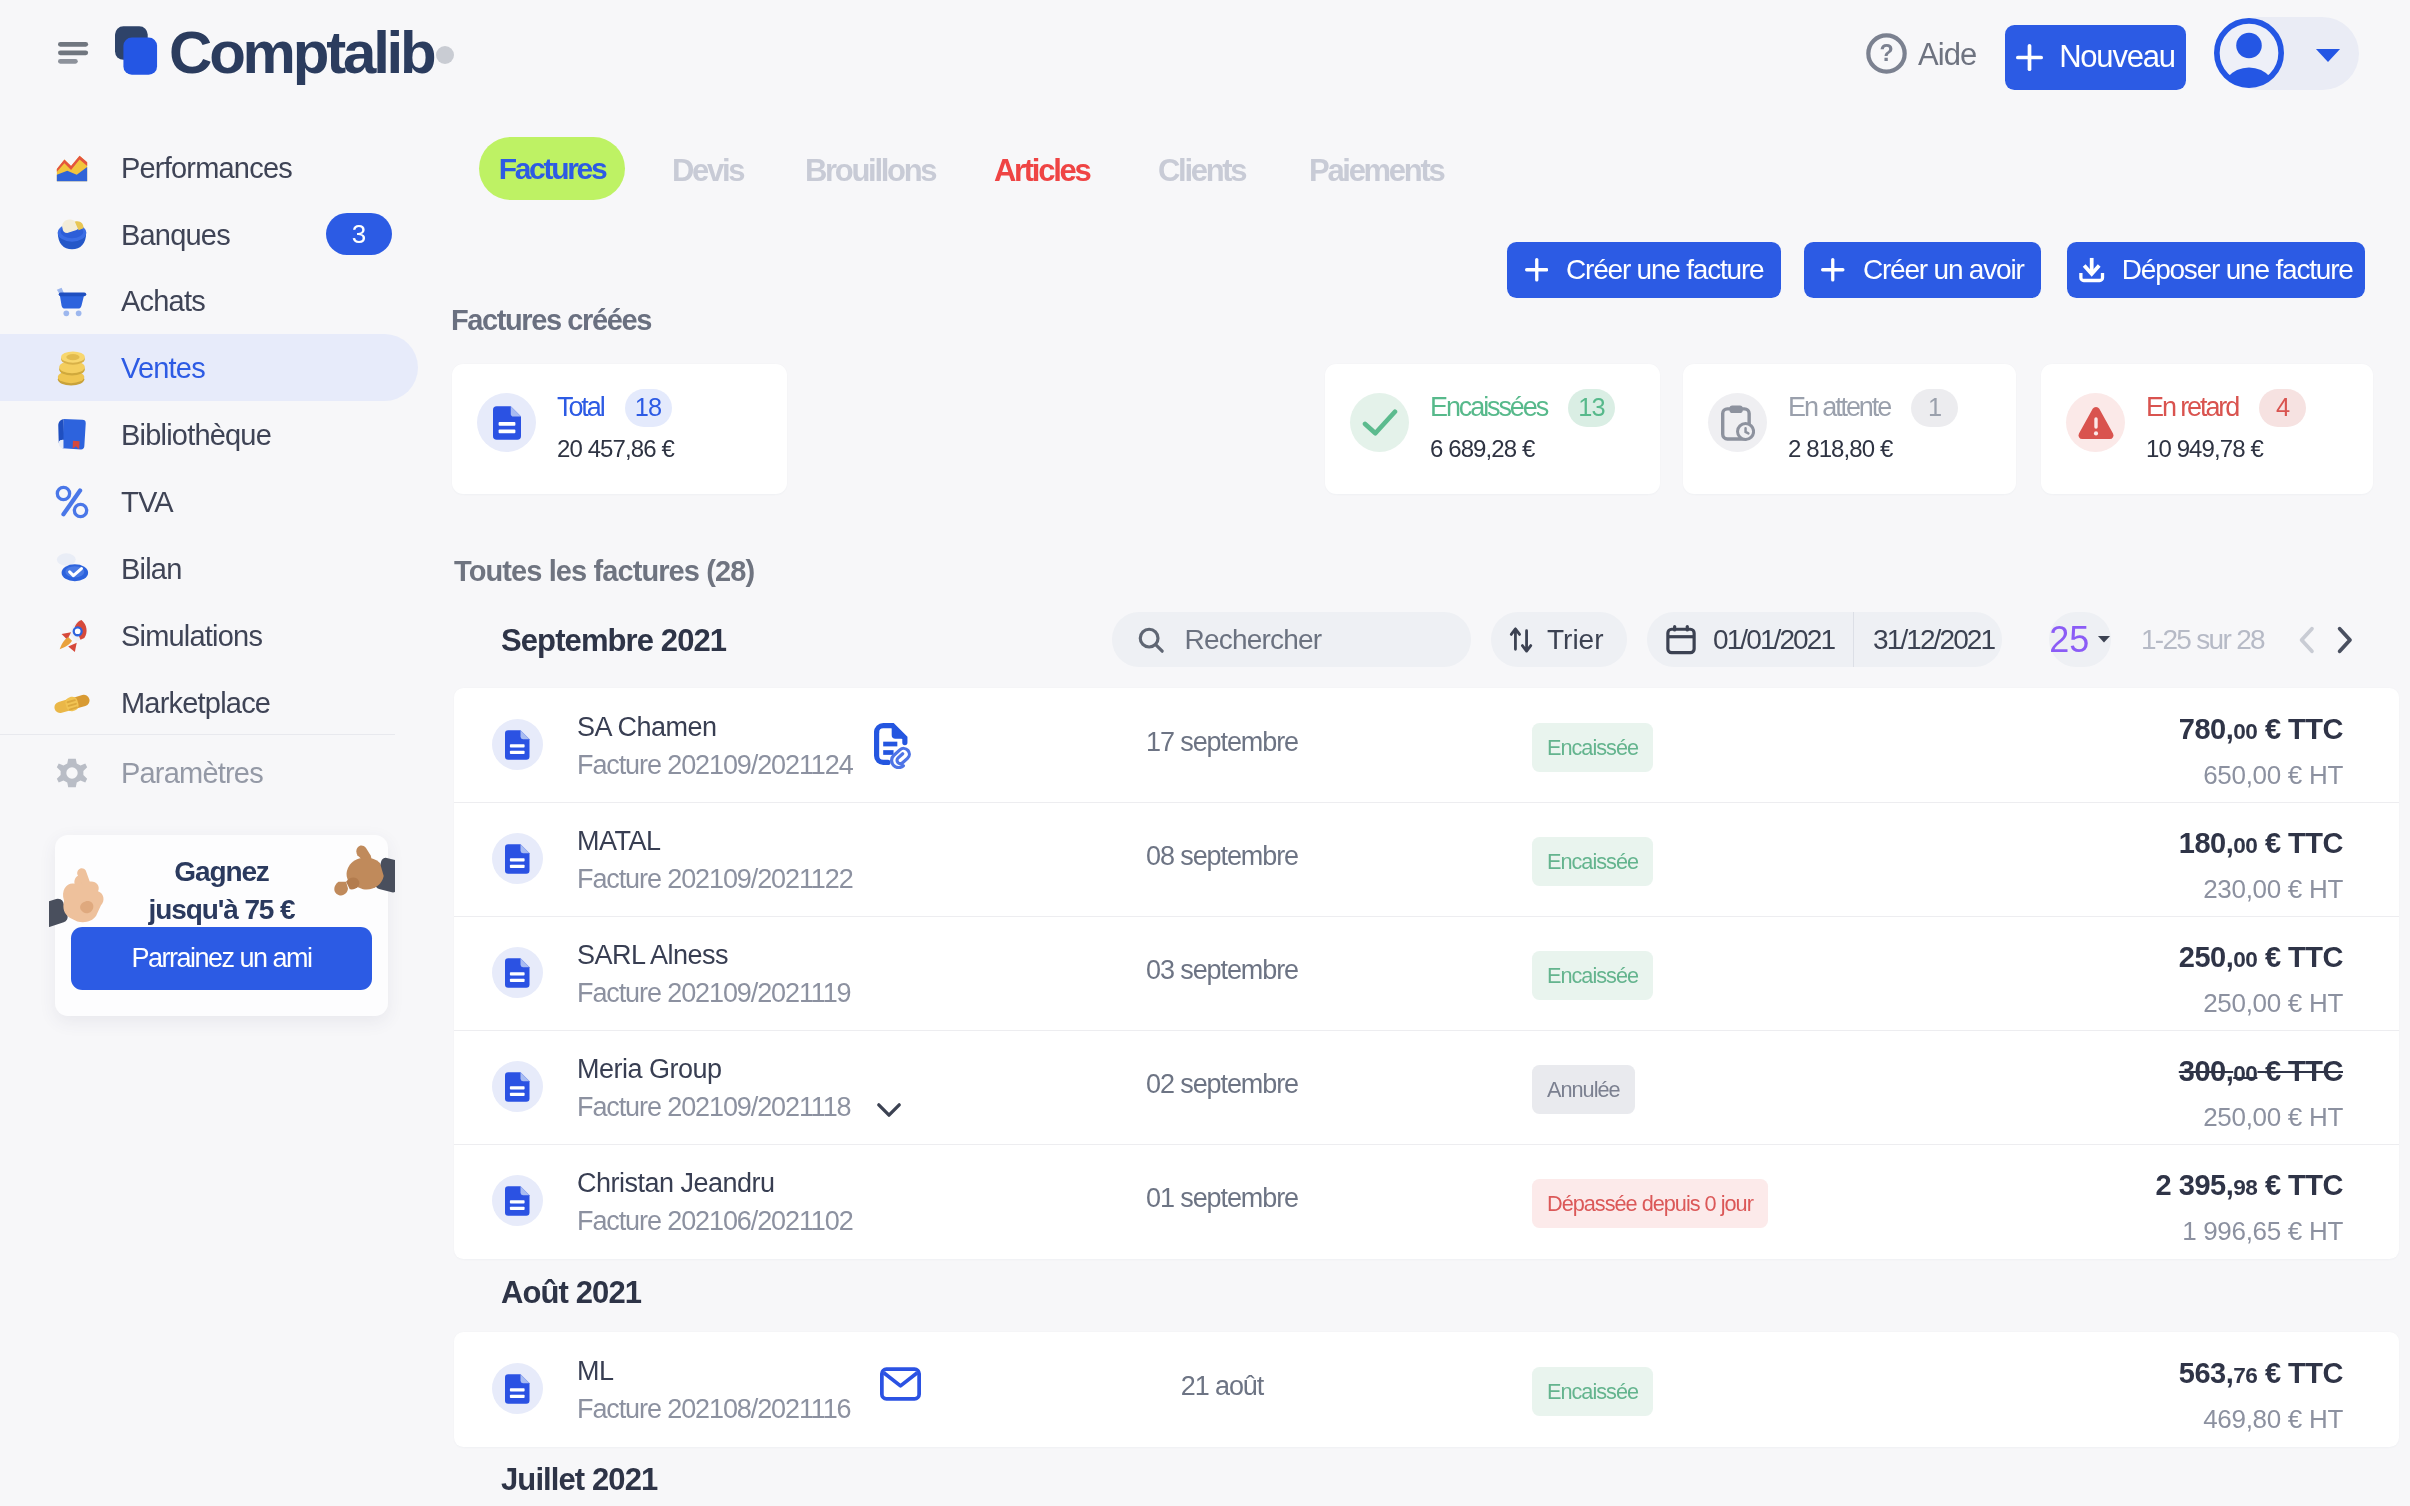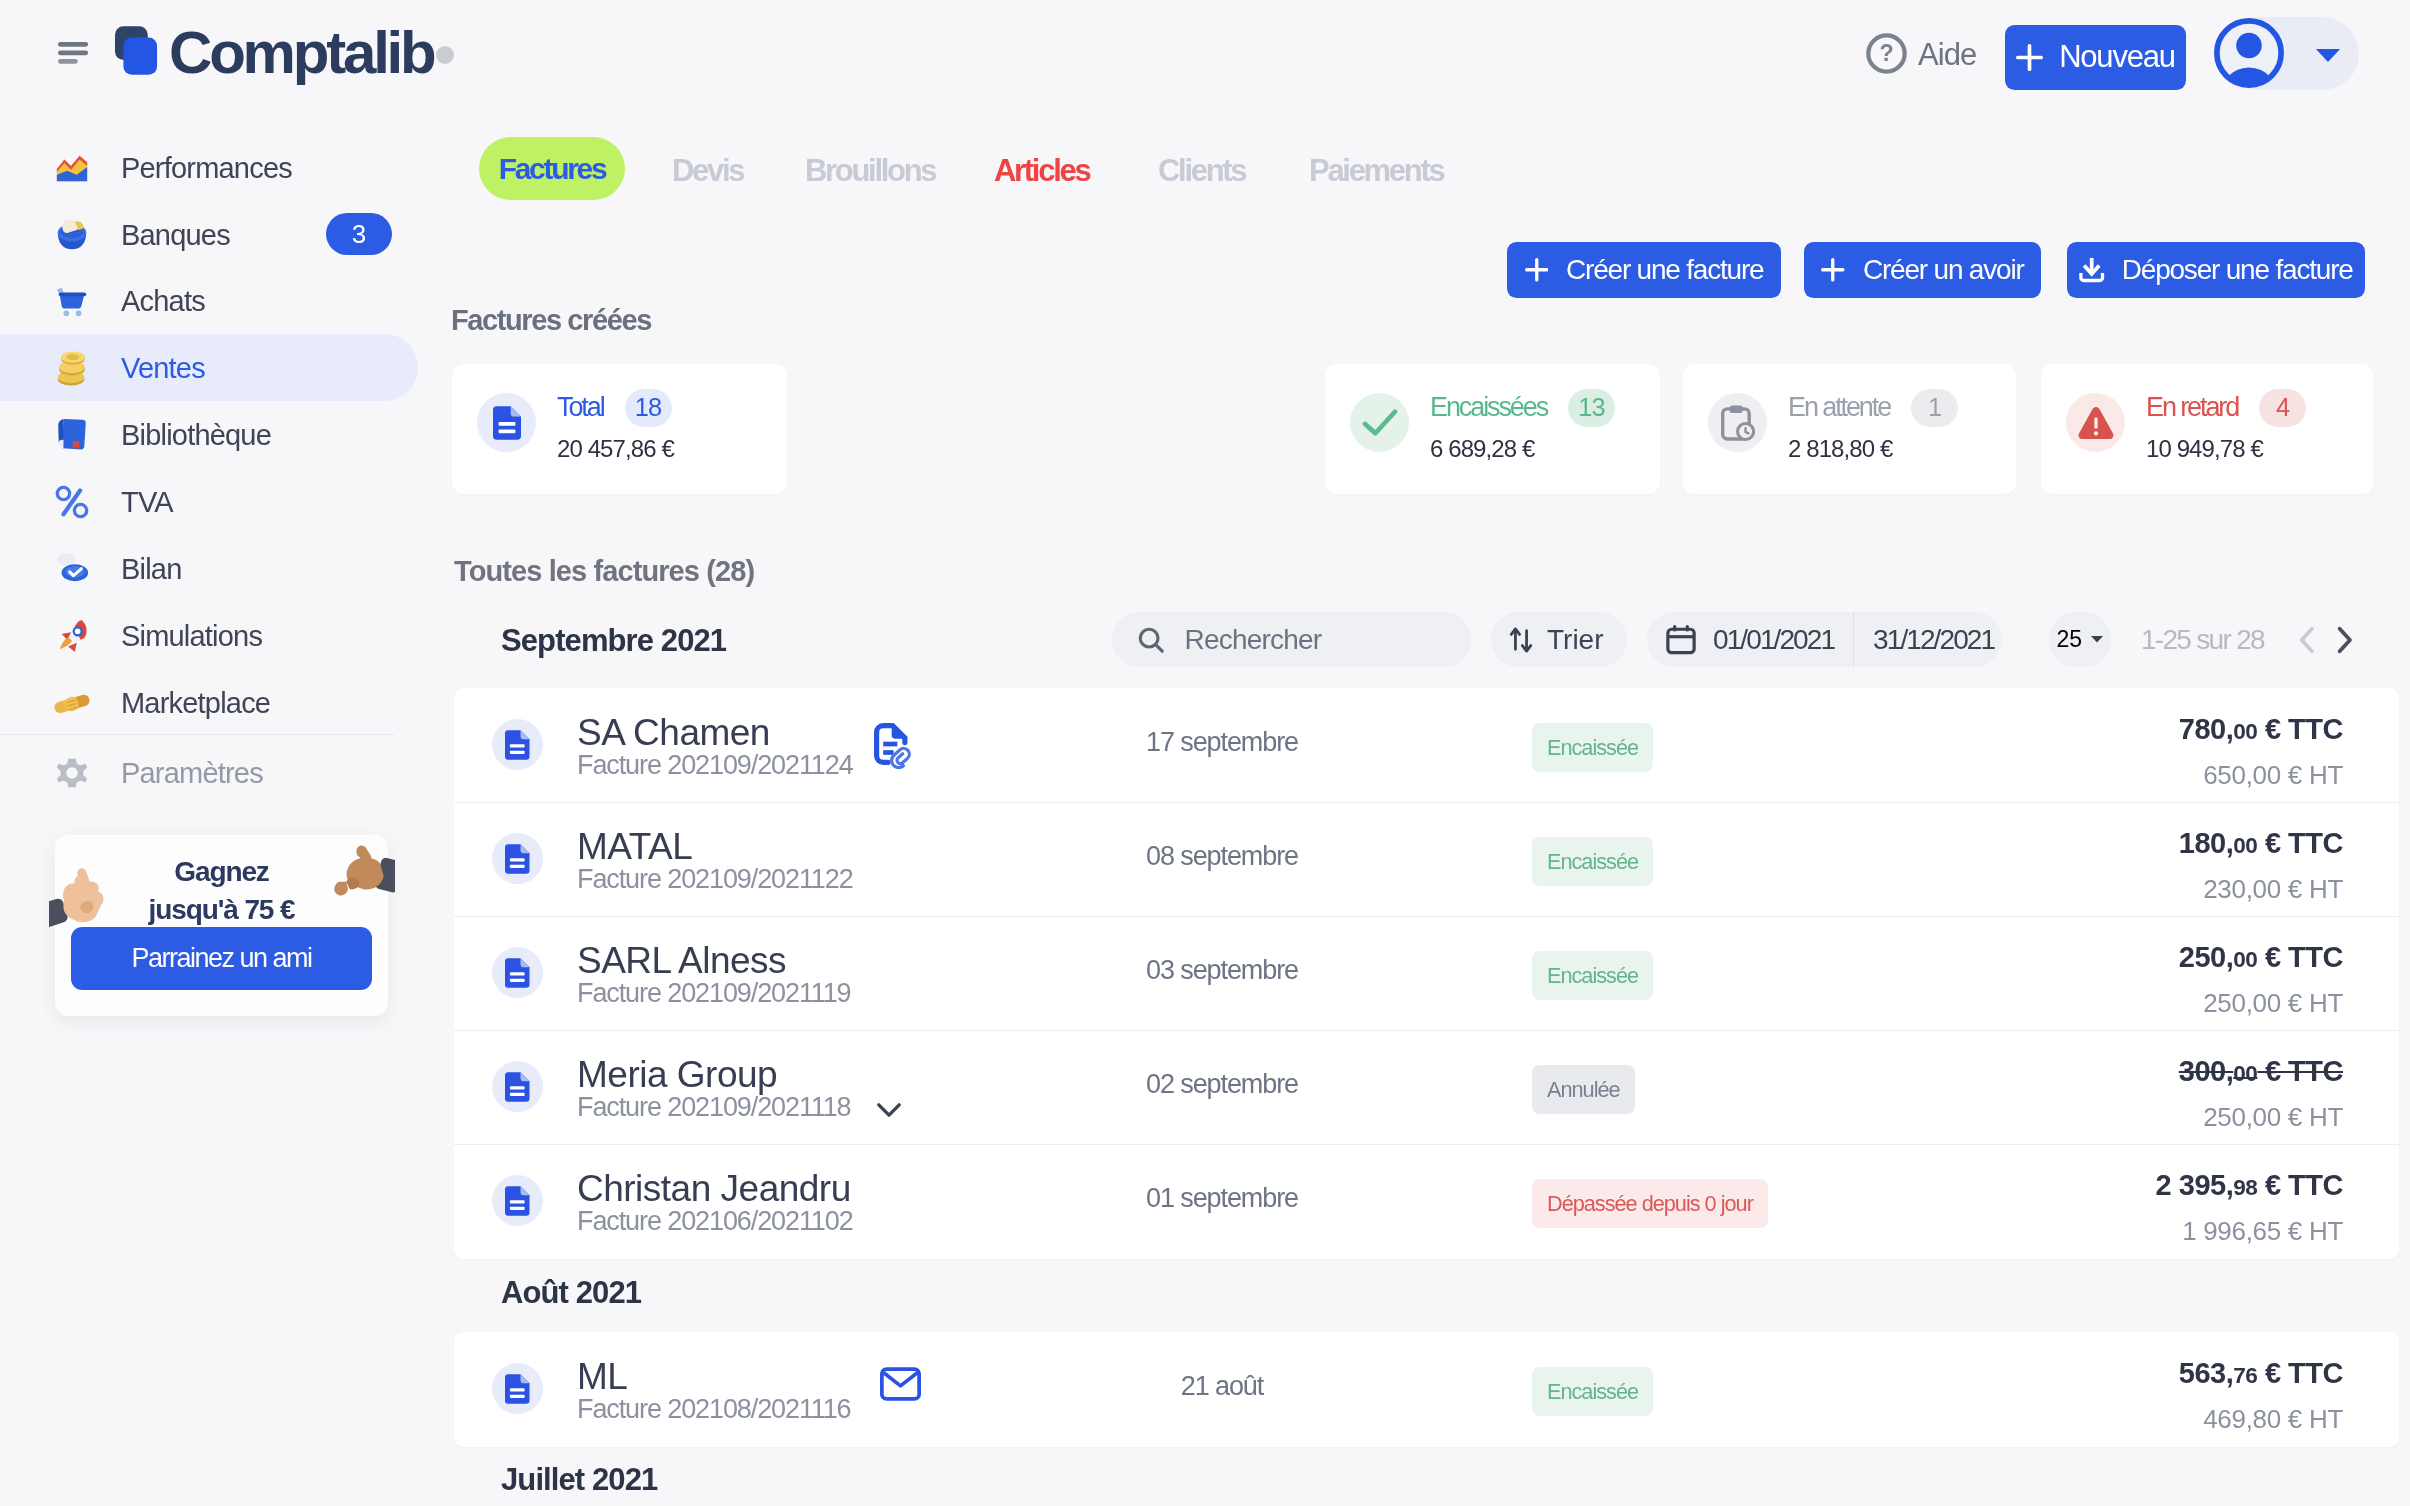--- a/index.html
+++ b/index.html
@@ -12,21 +12,21 @@
   .statcard { position:absolute; top:364px; height:130px; background:#fff; border-radius:11.3px; box-shadow:0 0.9px 1.9px rgba(40,50,80,.03); }
   .statcircle { position:absolute; left:25.4px; top:29px; width:59px; height:59px; border-radius:50%; display:flex; align-items:center; justify-content:center; }
   .statlabel { position:absolute; left:105px; top:24.5px; font-size:27px; letter-spacing:-2.1px; display:flex; align-items:center; }
   .statbadge { display:inline-flex; align-items:center; justify-content:center; height:38px; min-width:47px; border-radius:19px; font-size:25.4px; letter-spacing:-0.9px; margin-left:21px; }
   .statamount { position:absolute; left:105px; top:71px; font-size:24px; color:#2e3342; letter-spacing:-0.9px; }
   .navitem { position:absolute; left:0; width:414px; height:67px; }
   .navitem .ic { position:absolute; left:54px; top:50%; transform:translateY(-50%); width:36px; height:36px; }
   .navitem .lb { position:absolute; left:121px; top:50%; transform:translateY(-50%); font-size:29px; letter-spacing:-0.8px; color:#3f4456; }
   .trow { position:absolute; left:0; width:100%; height:114px; }
   .trow .riccircle { position:absolute; left:38px; top:31px; width:51px; height:51px; border-radius:50%; background:#e7ebfa; display:flex; align-items:center; justify-content:center; }
-  .trow .rname { position:absolute; left:123px; top:23.5px; font-size:37px; letter-spacing:-0.5px; color:#383e52; }
+  .trow .rname { position:absolute; left:123px; top:23.5px; font-size:27px; letter-spacing:-0.5px; color:#383e52; }
   .trow .rfact { position:absolute; left:123px; top:62px; font-size:27px; letter-spacing:-1.1px; color:#8c91a0; }
   .trow .rdate { position:absolute; left:603px; top:39px; width:330px; text-align:center; font-size:27px; letter-spacing:-1.1px; color:#6d7484; }
   .trow .rpill { position:absolute; left:1078px; top:35px; height:49px; border-radius:7.5px; display:flex; align-items:center; padding:0 15px; font-size:21.7px; letter-spacing:-1px; }
   .trow .rttc { position:absolute; right:56px; top:25.4px; font-size:29px; letter-spacing:-0.5px; font-weight:bold; color:#2f3447; white-space:nowrap; }
   .trow .rttc .dec { font-size:22.6px; font-weight:bold; }
   .trow .rht { position:absolute; right:56px; top:72px; font-size:26px; letter-spacing:-0.3px; color:#8c91a0; white-space:nowrap; }
   .sep { position:absolute; left:0; width:100%; height:0.9px; background:#ededf0; }
   .g-encaissee { background:#e9f4ee; color:#64b48e; }
   .g-annulee { background:#e9eaee; color:#7b8090; }
   .g-depassee { background:#fceaea; color:#db5858; }
@@ -283,21 +283,21 @@
     <rect x="2" y="4.5" width="28" height="25" rx="4" fill="none" stroke="#3c4252" stroke-width="3.4"></rect>
     <path d="M2 12.5 L30 12.5" stroke="#3c4252" stroke-width="3.4"></path>
     <rect x="7.5" y="0" width="3.4" height="7" rx="1.7" fill="#3c4252"></rect>
     <rect x="21" y="0" width="3.4" height="7" rx="1.7" fill="#3c4252"></rect>
   </svg>
   <span style="font-size:28px;letter-spacing:-1.9px;color:#3c4252;margin-left:17px;">01/01/2021</span>
   <span style="display:inline-block;width:0.9px;height:55px;background:#dcdfe6;margin:0 19px;"></span>
   <span style="font-size:28px;letter-spacing:-1.9px;color:#3c4252;">31/12/2021</span>
 </div>
 <div class="abs pill" style="left:2049px;top:612px;width:62px;height:55px;justify-content:center;">
-  <span style="font-size:23px;color:#000000;">25</span>
+  <span style="font-size:36px;color:#8b5cf6;">25</span>
   <svg width="14" height="8.5" viewBox="0 0 15 9" style="margin-left:7.5px;">
       <path d="M1 1 L7.5 8 L14 1 Z" fill="#3c4252"></path>
     </svg>
 </div>
 <div class="abs" style="left:2141px;top:624px;font-size:28px;letter-spacing:-1.7px;color:#b6bac6;">1-25 sur 28</div>
 <svg class="abs" style="left:2295px;top:624px;" width="22.6" height="32" viewBox="0 0 24 34">
     <path d="M18 5 L7 17 L18 29" fill="none" stroke="#c9ccd4" stroke-width="4" stroke-linecap="round" stroke-linejoin="round"></path>
   </svg>
 <svg class="abs" style="left:2334px;top:624px;" width="22.6" height="32" viewBox="0 0 24 34">
     <path d="M6 5 L17 17 L6 29" fill="none" stroke="#4a5060" stroke-width="4" stroke-linecap="round" stroke-linejoin="round"></path>

